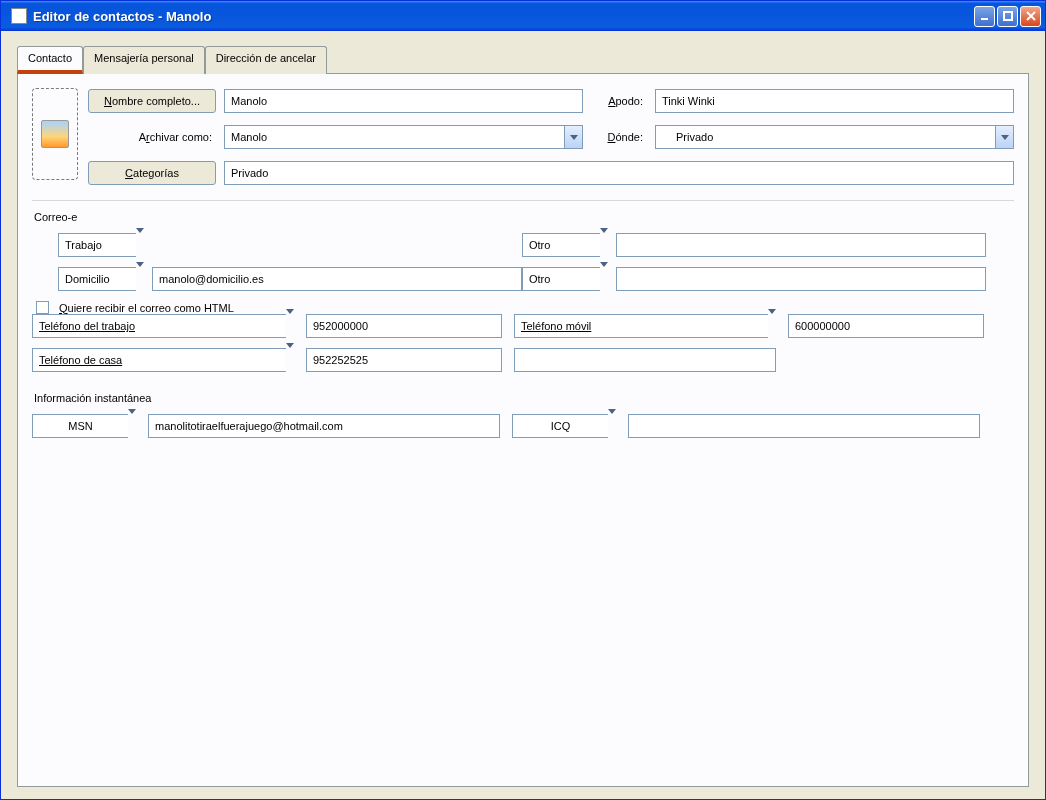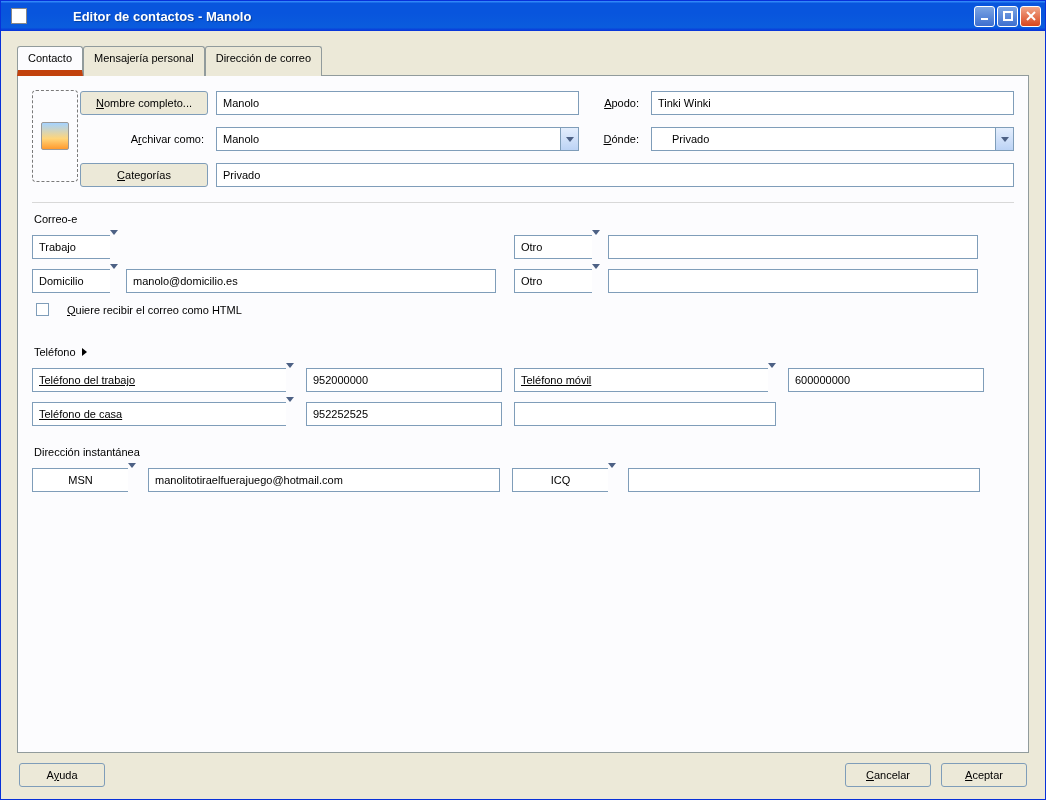--- a/index.html
+++ b/index.html
@@ -1,42 +1,42 @@
 <!DOCTYPE html>
 <html><head>
 <meta charset="utf-8">
 <style>
 * { box-sizing: border-box; font-family: Tahoma, Verdana, sans-serif; font-size: 11px; }
 body { margin: 0; background: #ece9d8; }
 .window { width: 1046px; height: 800px; background: #ece9d8; border: 1px solid #0831d9; display: flex; flex-direction: column; }
 .titlebar {
   height: 30px;
   background: linear-gradient(to bottom, #3a93ff 0%, #0855dd 8%, #0855dd 40%, #0a5cdd 88%, #0831d9 100%);
-  display: flex; align-items: center; padding: 0 4px; color: #fff; gap: 40px;
+  display: flex; align-items: center; padding: 0 4px; color: #fff;
 }
 .titlebar .app-icon { width: 16px; height: 16px; background:#fff; margin:0 6px; border:1px solid #888; }
 .titlebar .title { flex:1; font-weight:bold; font-size:13px; text-shadow: 1px 1px 1px rgba(0,0,0,0.3);}
 .winbtns { display:flex; gap:2px; }
 .winbtn { width:21px; height:21px; border-radius:3px; border:1px solid #fff; display:flex; align-items:center; justify-content:center; font-weight:bold; color:#fff; }
 .winbtn.min, .winbtn.max { background: linear-gradient(to bottom, #7ba4e3, #3d6fcf); }
 .winbtn.close { background: linear-gradient(to bottom, #f1a689, #d9461d); }
 
 .client { flex:1; padding: 14px 16px 12px 16px; display:flex; flex-direction:column; }
 
 .tabs { display:flex; position:relative; z-index:2; }
 .tab {
   border:1px solid #919b9c; border-bottom:none; padding:5px 10px 6px 10px; background:#f7f6f2;
   border-top-left-radius:3px; border-top-right-radius:3px; margin-right:0px; position:relative; top:1px;
 }
-.tab.active { background:#fcfcfe; border-bottom:6px solid #c2410c; z-index:3; }
+.tab.active { background:#fcfcfe; border-bottom:4px solid #c2410c; z-index:3; }
 .tab:not(.active) { background:#ece9d8; }
 
 .panel { border:1px solid #919b9c; background:#fcfcfe; padding:14px 14px 20px 14px; flex:1; position:relative;}
 
-.toprow { display:flex; gap:2px; }
+.toprow { display:flex; gap:10px; }
 .avatar-frame { width:46px; height:92px; border:1px dashed #7a7a7a; border-radius:4px; display:flex; align-items:center; justify-content:center; }
 .avatar-img { width:28px; height:28px; background: linear-gradient(to bottom, #a5d3ff 0%, #ffd57a 60%, #ff9a2e 100%); border:1px solid #999; border-radius:2px; }
 
 .toprow .grid { flex:1; display:grid; grid-template-columns: 128px 1fr 56px 1fr; grid-auto-rows: 26px; gap:10px 8px; align-items:center; }
 
 .btn {
   border:1px solid #7f9db9; background:#ece9d8; padding:0 10px; height:24px; display:inline-flex; align-items:center; justify-content:center; border-radius:3px; cursor:pointer;
 }
 .btn .u { text-decoration: underline; }
 input.txt {
@@ -49,35 +49,35 @@
   display:flex; align-items:center; justify-content:center; cursor:pointer;
 }
 .chev { width:0;height:0;border-left:4px solid transparent;border-right:4px solid transparent;border-top:5px solid #4d6185;}
 .right-align { text-align:right; padding-right:4px;}
 
 hr.sep { border:none; border-top:1px solid #d8d8d8; margin:14px 0 10px 0; }
 
 .section-title { font-weight:normal; margin:6px 0 10px 2px; display:flex; align-items:center; gap:6px;}
 .expand-arrow { width:0;height:0;border-top:4px solid transparent;border-bottom:4px solid transparent;border-left:5px solid #000; }
 
-.row2 { display:grid; grid-template-columns: 464px 464px; gap:18px; margin-bottom:10px;}
+.row2 { display:grid; grid-template-columns: 464px 464px; margin-bottom:10px;margin-left:26px;}
 .pair { display:flex; gap:8px; }
 .pair .sel { width:86px; display:flex;}
 .pair .sel .txt { flex:1; border-right:none;}
 .pair .val { flex:1; }
 
 .phone-row { display:grid; grid-template-columns: 262px 196px 262px 196px; gap:12px; margin-bottom:10px;}
 .phone-sel { display:flex;text-decoration:underline; }
 .phone-sel .txt{ flex:1; border-right:none;}
 
 .im-row { display:grid; grid-template-columns: 104px 352px 104px 352px; gap:12px; margin-bottom:10px;}
 .im-sel { display:flex;}
 .im-sel .txt{flex:1; border-right:none;text-align:center;}
 
-.checkbox-row { display:flex; align-items:center; gap:18px; margin-top:8px; padding-left:4px;}
+.checkbox-row { display:flex; align-items:center; gap:10px; margin-top:8px; padding-left:4px;}
 .cbx { width:13px; height:13px; border:1px solid #7f9db9; background:#fff; }
 
 .footer { display:flex; padding:10px 2px 0 2px; gap:10px;}
 .footer .spacer{flex:1;}
 .footer .btn { min-width:86px; }
 
 .lbl { white-space:nowrap; }
 </style>
 </head>
 <body>
@@ -105,21 +105,21 @@
           </svg>
         </div>
     </div>
   </div>
 
   <div class="client">
 
     <div class="tabs">
       <div class="tab active">Contacto</div>
       <div class="tab">Mensajería personal</div>
-      <div class="tab">Dirección de correo</div>
+      <div class="tab">Dirección de ancelar</div>
     </div>
 
     <div class="panel">
 
       <div class="toprow">
         <div class="avatar-frame">
           <div class="avatar-img"></div>
         </div>
         <div class="grid">
           <div class="btn">
@@ -185,24 +185,20 @@
           </div>
           <input class="txt val" value="" style="">
         </div>
       </div>
 
       <div class="checkbox-row">
         <div class="cbx"></div>
         <span class="lbl"><span style="text-decoration:underline;">Q</span>uiere recibir el correo como HTML</span>
       </div>
 
-      <div class="section-title" style="margin-top:30px;">
-        <span>Teléfono</span>
-        <span class="expand-arrow"></span>
-      </div>
 
       <div class="phone-row">
         <div class="phone-sel">
           <input class="txt" value="Teléfono del trabajo" style="">
           <div class="dd"><span class="chev"></span></div>
         </div>
         <input class="txt" value="952000000" style="">
         <div class="phone-sel">
           <input class="txt" value="Teléfono móvil" style="">
           <div class="dd"><span class="chev"></span></div>
@@ -211,44 +207,32 @@
       </div>
       <div class="phone-row">
         <div class="phone-sel">
           <input class="txt" value="Teléfono de casa" style="">
           <div class="dd"><span class="chev"></span></div>
         </div>
         <input class="txt" value="952252525" style="">
         <input class="txt" value="" style="">
       </div>
 
-      <div class="section-title" style="margin-top:20px;">Dirección instantánea</div>
+      <div class="section-title" style="margin-top:20px;">Información instantánea</div>
 
       <div class="im-row">
         <div class="im-sel">
           <input class="txt" value="MSN" style="">
           <div class="dd"><span class="chev"></span></div>
         </div>
         <input class="txt" value="manolitotiraelfuerajuego@hotmail.com" style="">
         <div class="im-sel">
           <input class="txt" value="ICQ" style="">
           <div class="dd"><span class="chev"></span></div>
         </div>
         <input class="txt" value="" style="">
       </div>
 
     </div>
 
-    <div class="footer">
-      <div class="btn">
-          <span>A<span style="text-decoration:underline;">y</span>uda</span>
-        </div>
-      <div class="spacer"></div>
-      <div class="btn">
-          <span><span style="text-decoration:underline;">C</span>ancelar</span>
-        </div>
-      <div class="btn">
-          <span><span style="text-decoration:underline;">A</span>ceptar</span>
-        </div>
-    </div>
 
   </div>
 </div>
 
 </body></html>

